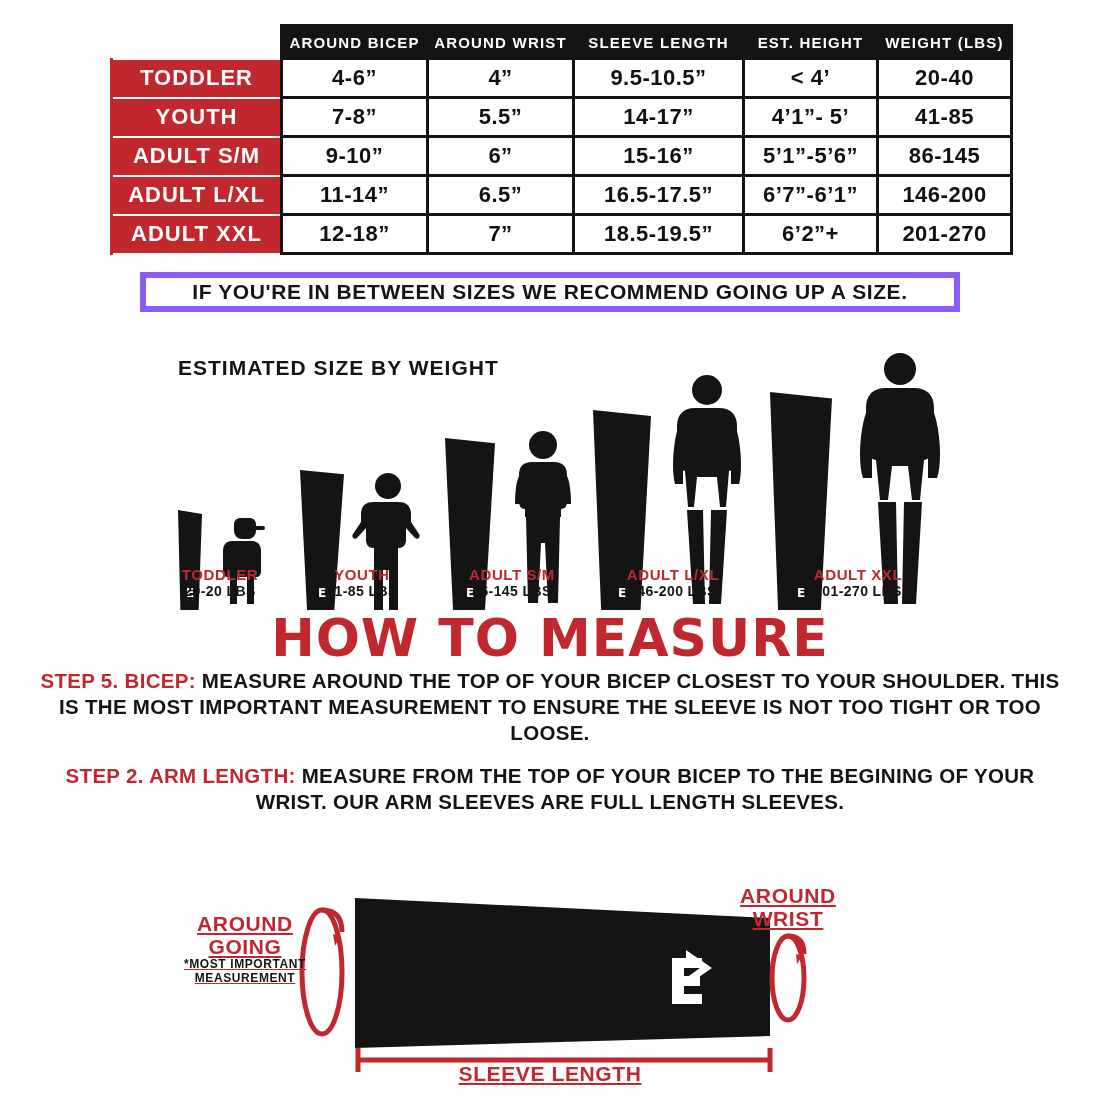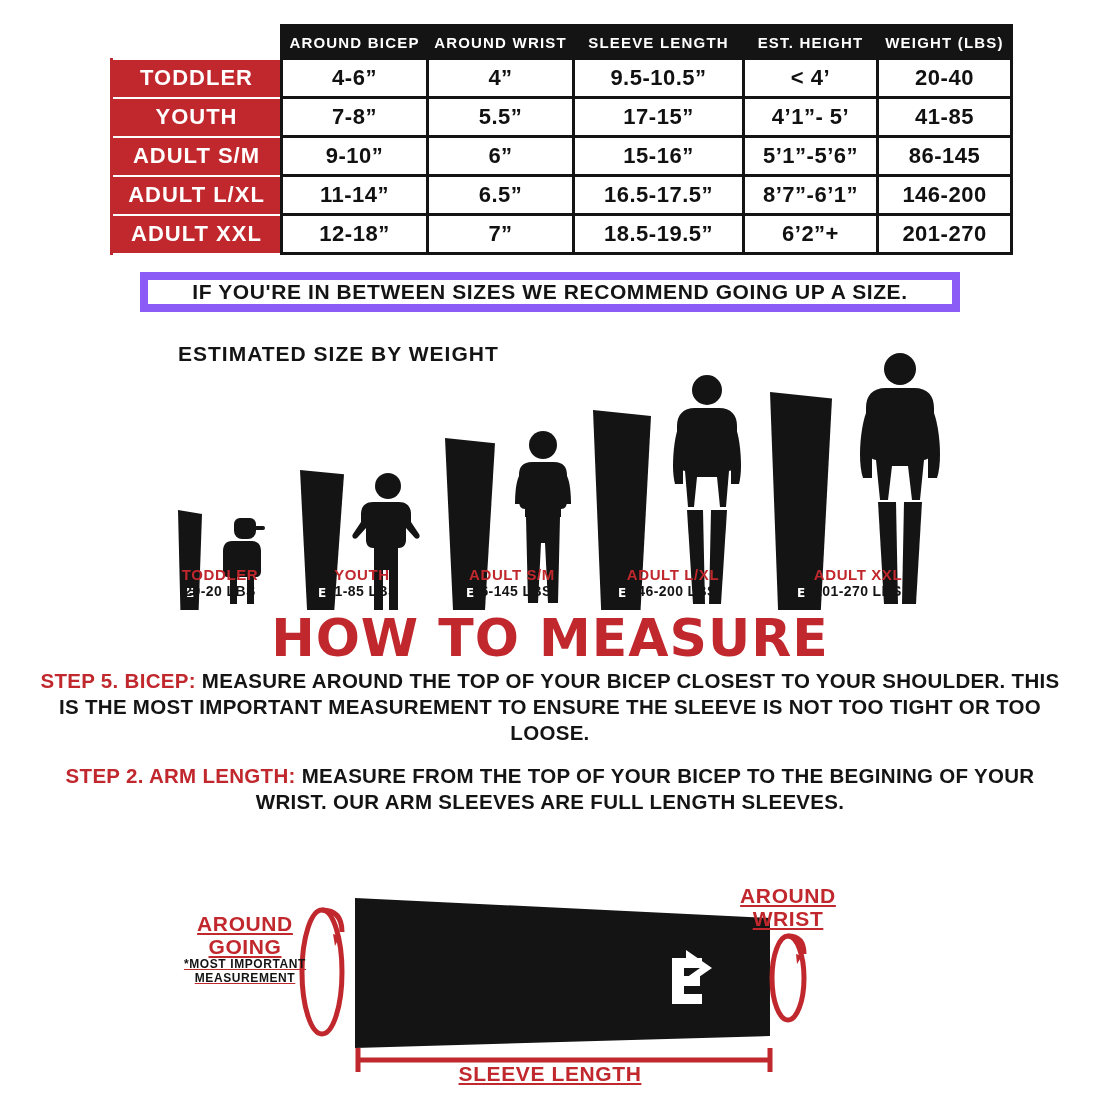--- a/index.html
+++ b/index.html
@@ -74,36 +74,36 @@
   col.c4 { width: 134px; }
   col.c5 { width: 134px; }
 
   
   .note-box {
     position: absolute;
     left: 140px;
     top: 272px;
     width: 820px;
     height: 40px;
-    border: 8px solid #8b5cf6;
+    border: 6px solid #8b5cf6;
     display: flex;
     align-items: center;
     justify-content: center;
     font-size: 21px;
     font-weight: bold;
     letter-spacing: 0.6px;
     color: #141414;
     box-sizing: border-box;
   }
 
   
   .weight-title {
     position: absolute;
     left: 178px;
-    top: 342px;
+    top: 356px;
     font-size: 21px;
     font-weight: bold;
     letter-spacing: 1px;
     color: #141414;
   }
   .figures {
     position: absolute;
     left: 150px;
     top: 310px;
     width: 820px;
@@ -265,38 +265,38 @@
           <td>4-6”</td>
           <td>4”</td>
           <td>9.5-10.5”</td>
           <td>&lt; 4’</td>
           <td>20-40</td>
         </tr>
         <tr>
           <th class="rowlabel">YOUTH</th>
           <td>7-8”</td>
           <td>5.5”</td>
-          <td>17-15”</td>
+          <td>14-17”</td>
           <td>4’1”- 5’</td>
           <td>41-85</td>
         </tr>
         <tr>
           <th class="rowlabel">ADULT S/M</th>
           <td>9-10”</td>
           <td>6”</td>
           <td>15-16”</td>
           <td>5’1”-5’6”</td>
           <td>86-145</td>
         </tr>
         <tr>
           <th class="rowlabel">ADULT L/XL</th>
           <td>11-14”</td>
           <td>6.5”</td>
           <td>16.5-17.5”</td>
-          <td>8’7”-6’1”</td>
+          <td>6’7”-6’1”</td>
           <td>146-200</td>
         </tr>
         <tr>
           <th class="rowlabel">ADULT XXL</th>
           <td>12-18”</td>
           <td>7”</td>
           <td>18.5-19.5”</td>
           <td>6’2”+</td>
           <td>201-270</td>
         </tr>

